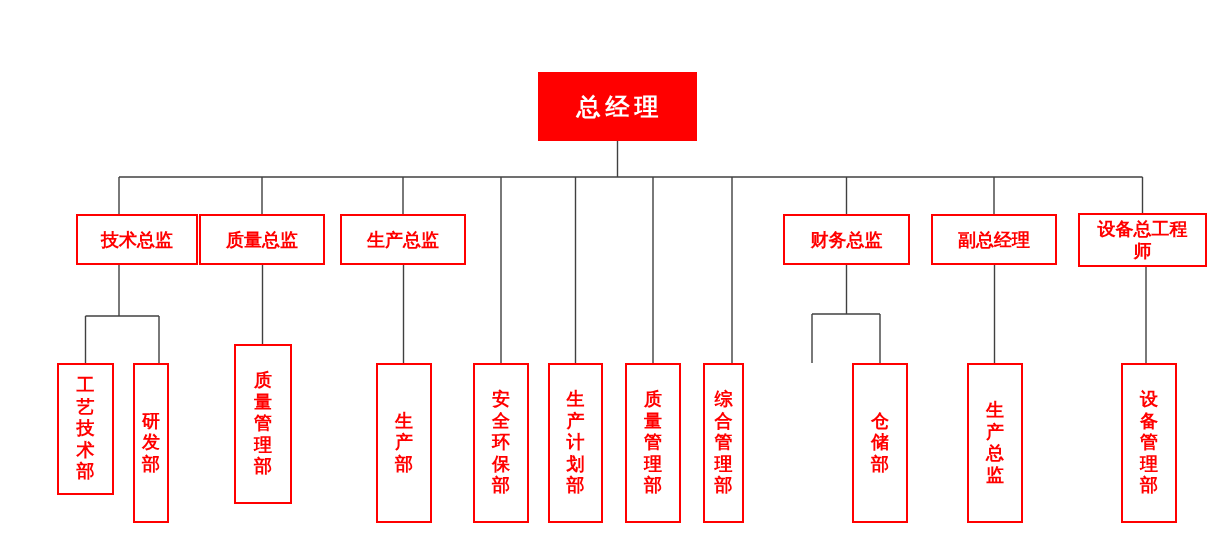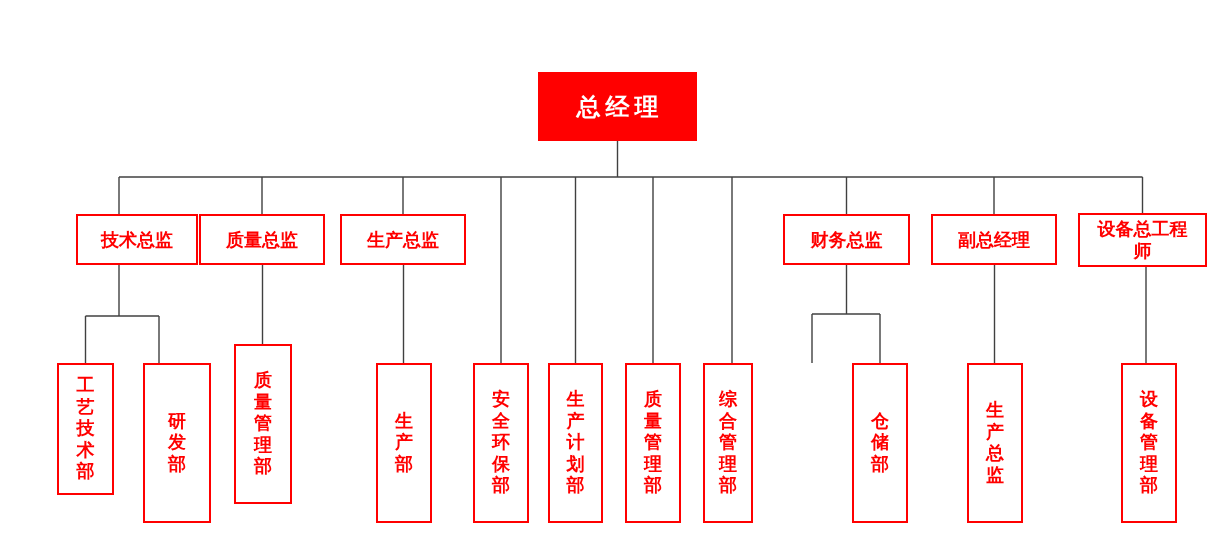--- a/index.html
+++ b/index.html
@@ -79,39 +79,39 @@
   <div class="node director-node" style="left:931px;top:214px;width:126px;height:51px">
     <span>副总经理</span>
   </div>
   <div class="node director-node" style="left:1078px;top:213px;width:129px;height:54px">
     <span class="wrap2">设备总工程师</span>
   </div>
 
   <div class="node dept-node" style="left:57px;top:363px;width:57px;height:132px">
     <span class="vtext">工艺技术部</span>
   </div>
-  <div class="node dept-node" style="left:143px;top:363px;width:68px;height:160px">
+  <div class="node dept-node" style="left:133px;top:363px;width:36px;height:160px">
     <span class="vtext">研发部</span>
   </div>
   <div class="node dept-node" style="left:234px;top:344px;width:58px;height:160px">
     <span class="vtext">质量管理部</span>
   </div>
   <div class="node dept-node" style="left:376px;top:363px;width:56px;height:160px">
     <span class="vtext">生产部</span>
   </div>
   <div class="node dept-node" style="left:473px;top:363px;width:56px;height:160px">
     <span class="vtext">安全环保部</span>
   </div>
   <div class="node dept-node" style="left:548px;top:363px;width:55px;height:160px">
     <span class="vtext">生产计划部</span>
   </div>
   <div class="node dept-node" style="left:625px;top:363px;width:56px;height:160px">
     <span class="vtext">质量管理部</span>
   </div>
-  <div class="node dept-node" style="left:703px;top:363px;width:50px;height:160px">
+  <div class="node dept-node" style="left:703px;top:363px;width:41px;height:160px">
     <span class="vtext">综合管理部</span>
   </div>
   <div class="node dept-node" style="left:852px;top:363px;width:56px;height:160px">
     <span class="vtext">仓储部</span>
   </div>
   <div class="node dept-node" style="left:967px;top:363px;width:56px;height:160px">
     <span class="vtext">生产总监</span>
   </div>
   <div class="node dept-node" style="left:1121px;top:363px;width:56px;height:160px">
     <span class="vtext">设备管理部</span>

